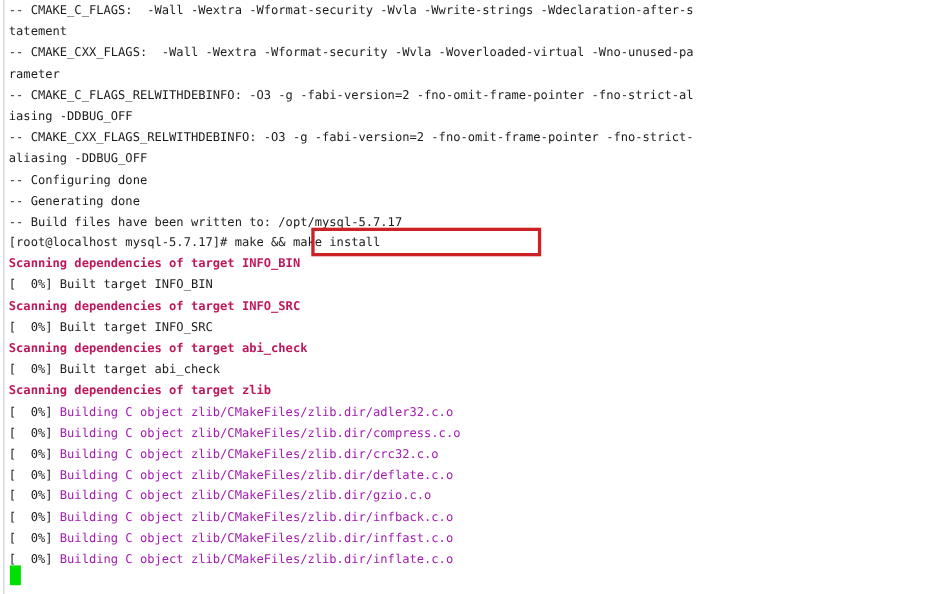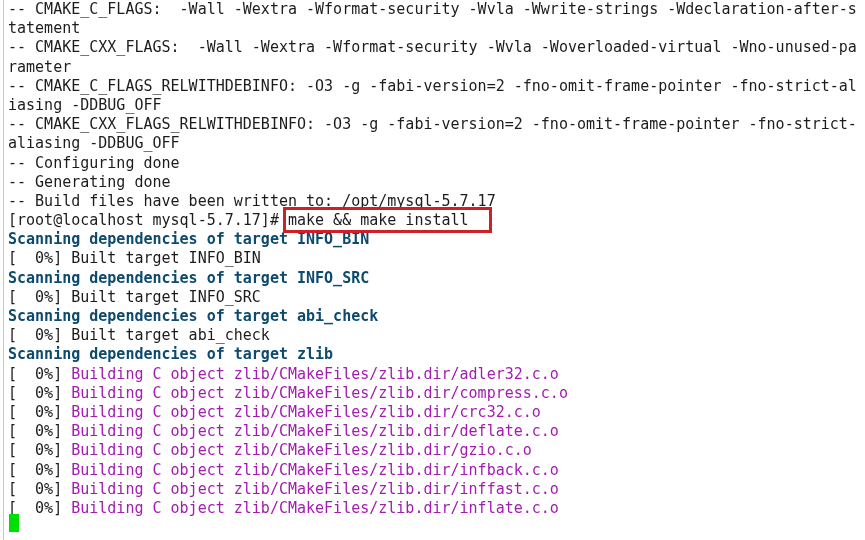--- a/index.html
+++ b/index.html
@@ -8,21 +8,21 @@
     padding: 0;
     background: #ffffff;
   }
   #terminal {
     position: relative;
     width: 865px;
     height: 540px;
     background: #ffffff;
     overflow: hidden;
     font-family: "DejaVu Sans Mono", "Liberation Mono", monospace;
-    font-size: 15px;
+    font-size: 11px;
     line-height: 19.2px;
     box-sizing: border-box;
   }
   
   #left-border {
     position: absolute;
     left: 3px;
     top: 0;
     width: 1px;
     height: 540px;
@@ -35,21 +35,21 @@
     right: 0;
     bottom: 0;
     white-space: pre;
   }
   .line {
     height: 19.2px;
     white-space: pre;
     letter-spacing: 0px;
   }
   .c-default { color: #1c1c1c; }
-  .c-magenta { color: #0c4a6e; font-weight: bold; }
+  .c-magenta { color: #be185d; font-weight: bold; }
   .c-green   { color: #a21caf; }
 
   
   #cmd-highlight {
     position: absolute;
     left: 283px;
     top: 207px;
     width: 209px;
     height: 26px;
     border: 3px solid #cc2127;

